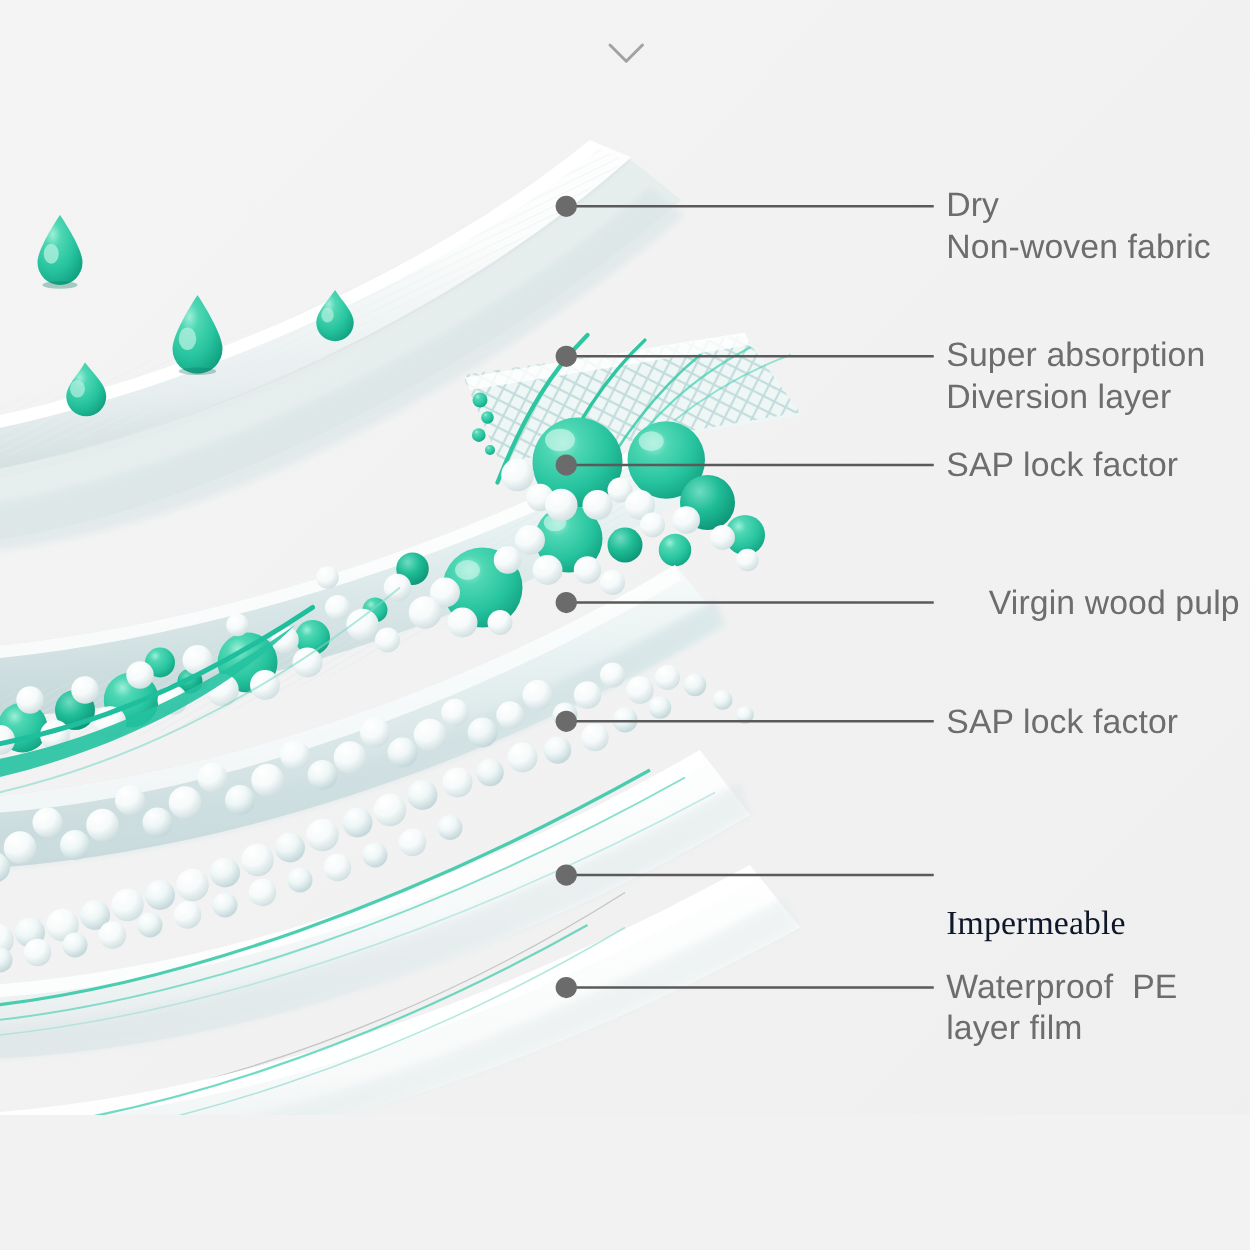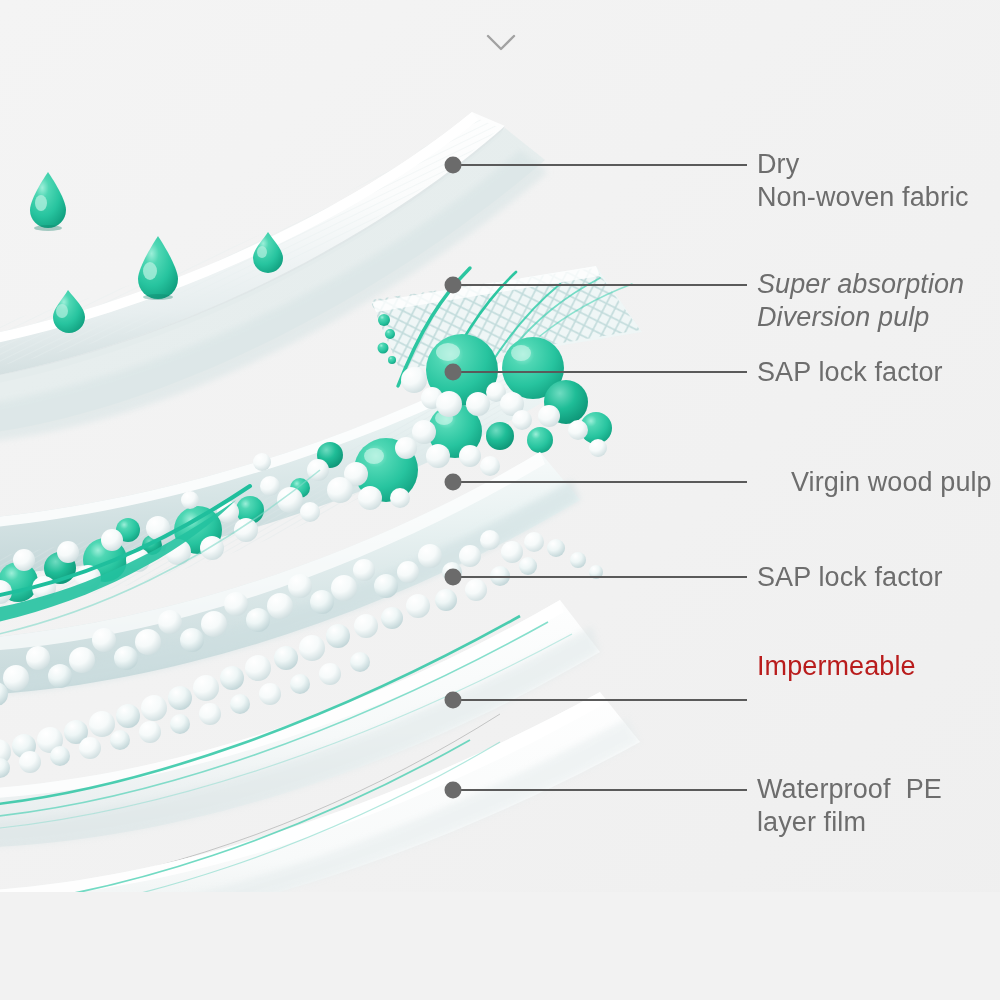--- a/index.html
+++ b/index.html
@@ -361,21 +361,21 @@
         <circle cx="453" cy="790" r="8.5" fill="#6b6b6b"></circle>
       </g>
   </svg>
 
   <svg class="chev" viewBox="0 0 34 24">
     <path d="M4 6 L17 19 L30 6" stroke="#a2a2a2" stroke-width="2.4" fill="none" stroke-linecap="round" stroke-linejoin="round"></path>
   </svg>
 
   <div id="labels">
       <div class="callout" style="left: 757px; top: 148px; color: rgb(109, 109, 109);"><span>Dry</span><span class="ln2">Non-woven fabric</span></div>
-      <div class="callout" style="left: 757px; top: 268px; color: rgb(109, 109, 109); font-style: italic;"><span>Super absorption</span><span class="ln2">Diversion pulp</span></div>
+      <div class="callout" style="left: 757px; top: 268px; color: rgb(109, 109, 109);"><span>Super absorption</span><span class="ln2">Diversion layer</span></div>
       <div class="callout" style="left: 757px; top: 356px; color: rgb(109, 109, 109);"><span>SAP lock factor</span></div>
       <div class="callout" style="left: 791px; top: 466px; color: rgb(109, 109, 109);"><span>Virgin wood pulp</span></div>
       <div class="callout" style="left: 757px; top: 561px; color: rgb(109, 109, 109);"><span>SAP lock factor</span></div>
-      <div class="callout" style="left: 757px; top: 650px; color: #b91c1c;"><span>Impermeable</span></div>
+      <div class="callout" style="left: 757px; top: 722px; color: #0f172a; font-family: Liberation Serif, serif;"><span>Impermeable</span></div>
       <div class="callout" style="left: 757px; top: 773px; color: rgb(109, 109, 109);"><span>Waterproof  PE</span><span class="ln2">layer film</span></div>
     </div>
 
 </div>
 
 </body></html>

